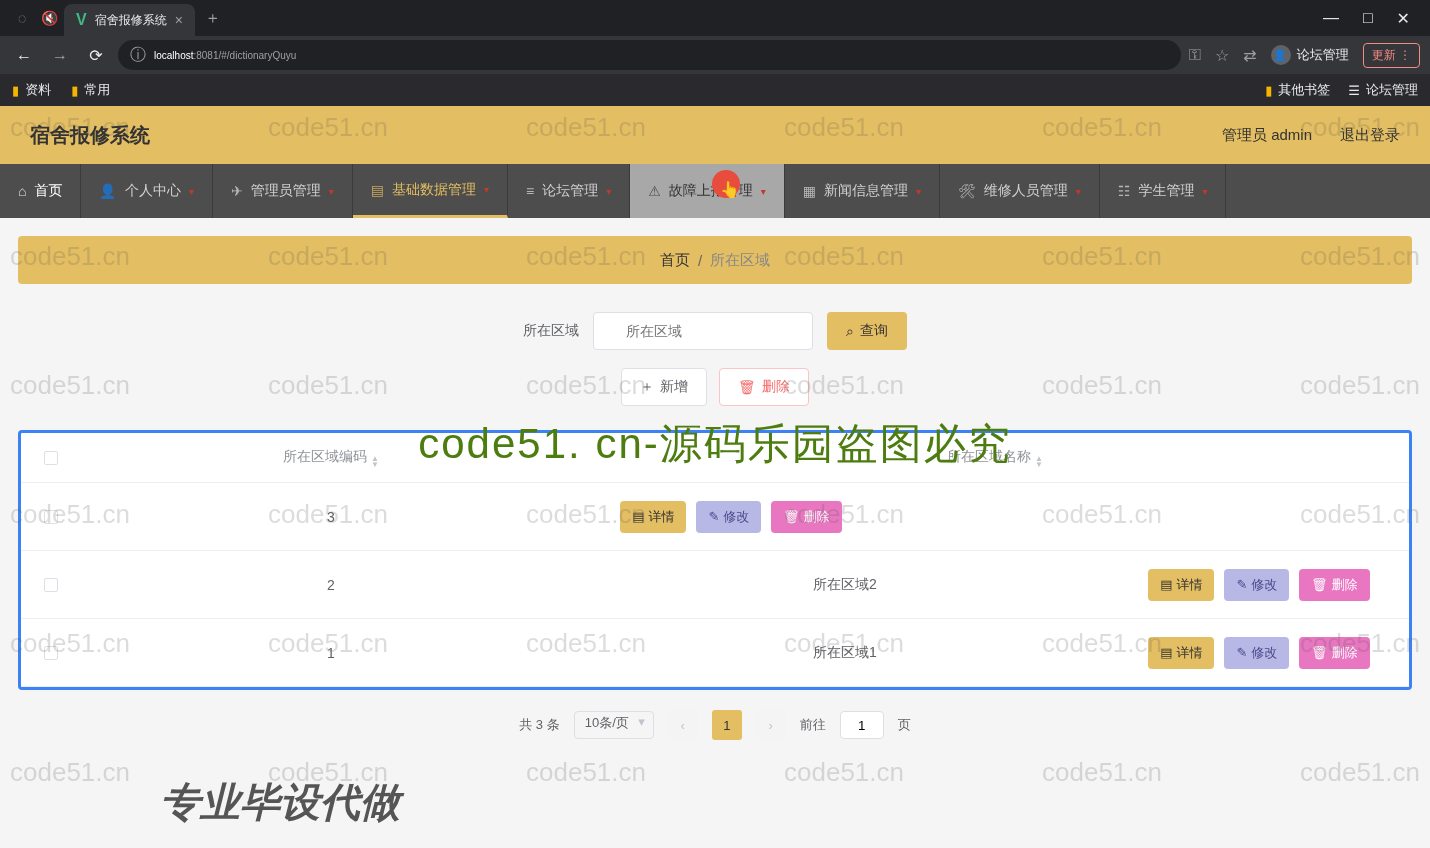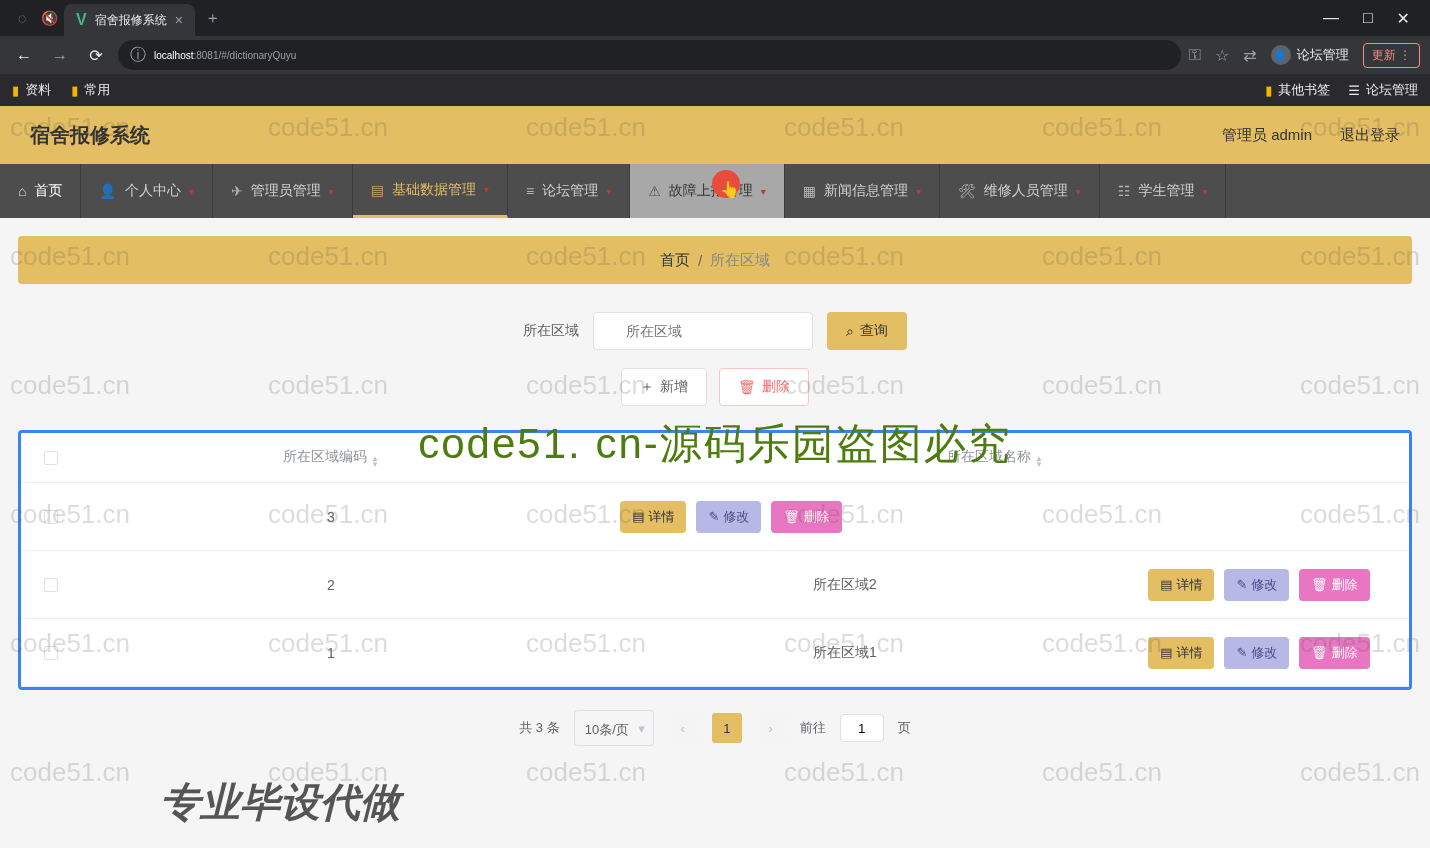--- a/index.html
+++ b/index.html
@@ -76,21 +76,21 @@
 .checkbox { width:14px; height:14px; border:1px solid #dcdfe6; border-radius:2px; }
 .sort-caret { display:inline-flex; flex-direction:column; font-size:8px; line-height:6px; color:#c0c4cc; margin-left:4px; }
 
 .tag-btn { height:32px; padding:0 12px; border-radius:4px; font-size:13px; display:inline-flex; align-items:center; gap:4px; cursor:pointer; }
 .tag-detail { background:#e3be62; color:#333; }
 .tag-edit { background:#b8b8e6; color:#4a4a8a; }
 .tag-del { background:#e876c0; color:#fff; }
 
 
 .pagination { display:flex; align-items:center; justify-content:center; gap:14px; margin-top:20px; font-size:13px; color:#606266; }
-.page-size { border:1px solid #dcdfe6; border-radius:4px; padding:10px 24px 6px 10px; position:relative; }
+.page-size { border:1px solid #dcdfe6; border-radius:4px; padding:2px 24px 6px 10px; position:relative; }
 .page-size::after { content:"▾"; position:absolute; right:8px; color:#c0c4cc; }
 .pg-btn { width:30px; height:30px; background:#f4f4f5; border-radius:3px; display:flex; align-items:center; justify-content:center; color:#c0c4cc; }
 .pg-btn.cur { background:#e3be62; color:#333; }
 .goto-input { width:44px; height:28px; border:1px solid #dcdfe6; border-radius:4px; text-align:center; }
 
 
 .watermark { position:absolute; inset:106px 0 0 0; pointer-events:none; overflow:hidden; }
 .wm-row { display:flex; justify-content:space-between; padding:0 10px; opacity:.20; font-size:26px; color:#555; font-weight:500; }
 .wm-row.top { margin-top:6px; }
 .bigtext { position:absolute; top:416px; left:0; right:0; text-align:center; font-size:42px; color:#4d7c0f; font-weight:500; pointer-events:none; letter-spacing:2px; }

